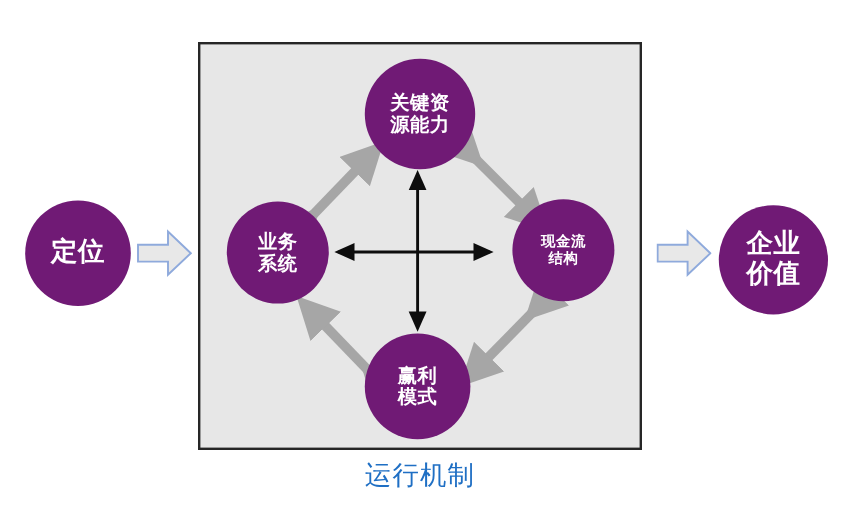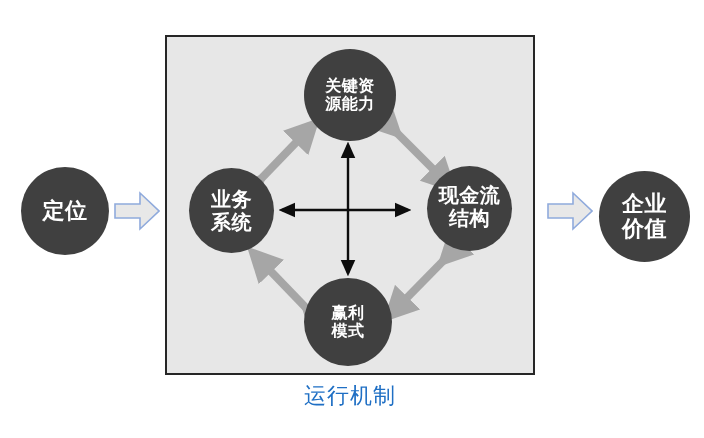--- a/index.html
+++ b/index.html
@@ -32,21 +32,21 @@
     height: 340px;
     background: #e7e7e7;
     border: 2px solid #262626;
     box-sizing: border-box;
   }
 
   
   .circle {
     position: absolute;
     border-radius: 50%;
-    background: #404040;
+    background: #701a75;
     color: #ffffff;
     display: flex;
     flex-direction: column;
     align-items: center;
     justify-content: center;
     text-align: center;
     font-weight: 700;
     line-height: 1.12;
     letter-spacing: 0.5px;
     z-index: 5;
@@ -68,27 +68,26 @@
 
   
   #circle-key-resources {
     left: 304px; top: 49px;
     width: 92px; height: 92px;
     font-size: 16px;
   }
   #circle-business-system {
     left: 189px; top: 168px;
     width: 85px; height: 85px;
-    font-size: 20px;
+    font-size: 16px;
   }
   #circle-cashflow {
     left: 427px; top: 166px;
     width: 85px; height: 85px;
-    font-size: 20px;
-    font-family: Liberation Mono, monospace;
+    font-size: 12px;
   }
   #circle-profit-model {
     left: 304px; top: 278px;
     width: 88px; height: 88px;
     font-size: 16px;
     text-align: center;
   }
 
   
   .chevron {

